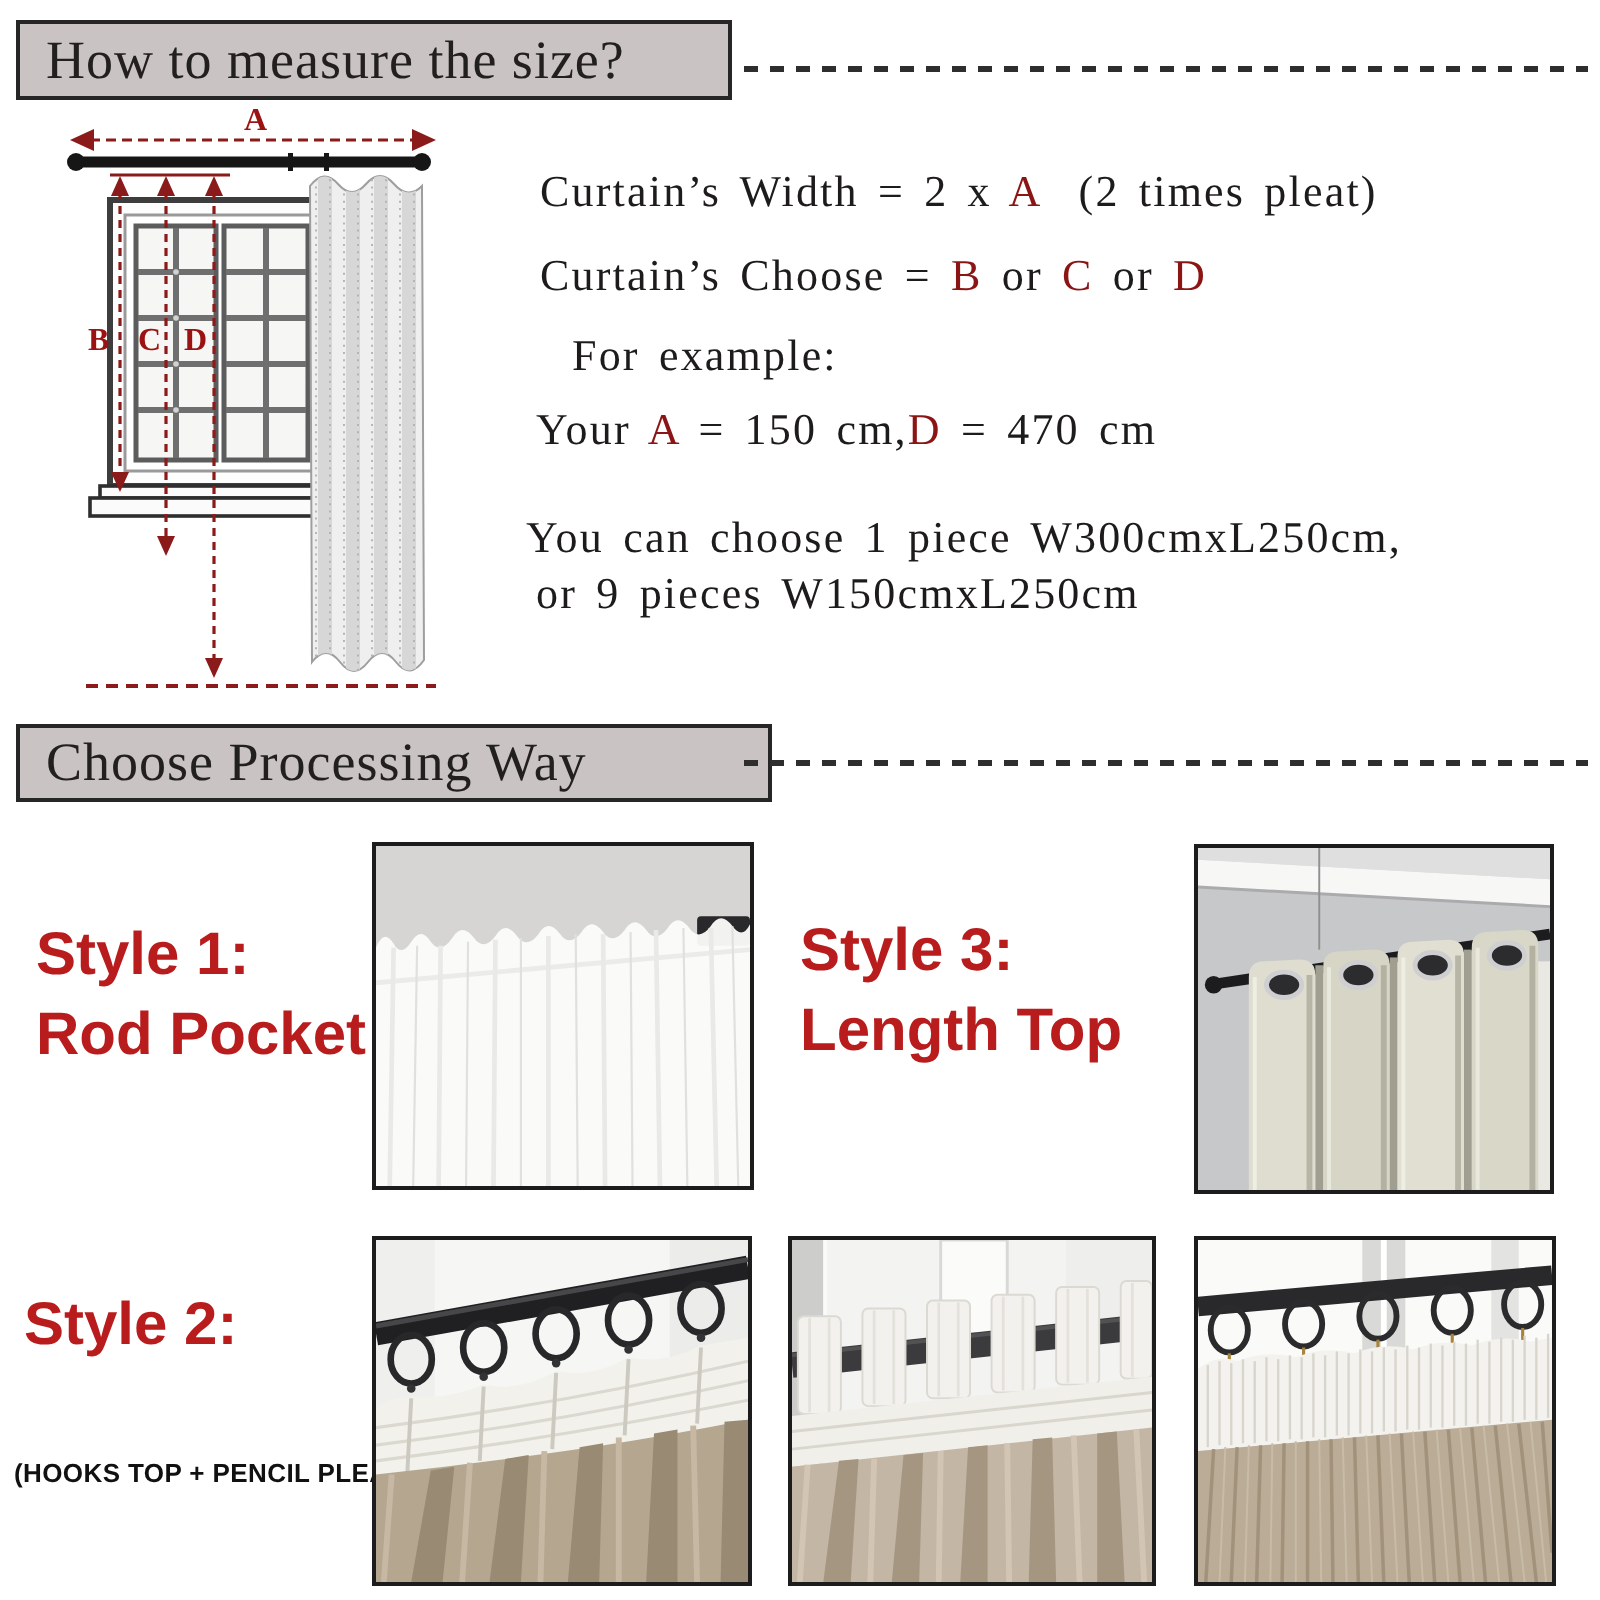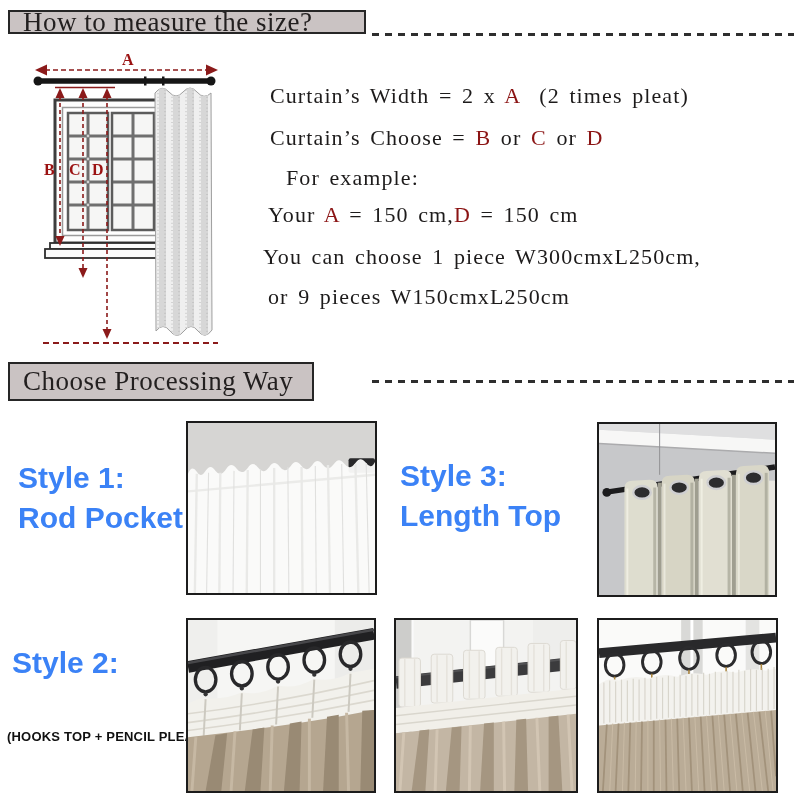--- a/index.html
+++ b/index.html
@@ -1,34 +1,34 @@
 <!DOCTYPE html>
 <html style="--header-bg: #cac3c3; --accent-red: #8b1414; --label-red: #9b1212; --arrow-red: #8b1a1a; --rod-black: #1f1f20; --tan-curtain: #b5a690; --cream-curtain: #deddcf; --tape-white: #f2f1ec; --wall-gray: #c7c8ca; --photo-border: #1c1c1c;"><head>
 <meta charset="utf-8">
 <style>
   html,body{margin:0;padding:0;background:#fff;}
   .page{position:relative;width:800px;height:800px;background:#ffffff;overflow:hidden;
         font-family:"Liberation Serif","DejaVu Serif",serif;color:#1d1b1b;}
   .hdr{position:absolute;display:flex;align-items:center;box-sizing:border-box;
        background:var(--header-bg,#cac3c3);border:2px solid #262626;padding-left:13px;}
   .hdr span{font-size:27px;letter-spacing:.5px;color:#221f1f;white-space:pre;}
-  .hdr1{left:8px;top:10px;width:358px;height:24px;}
-  .hdr2{left:8px;top:362px;width:306px;height:39px;}
+  .hdr1{left:8px;top:10px;width:358px;height:40px;}
+  .hdr2{left:8px;top:362px;width:378px;height:39px;}
   .dash{position:absolute;height:3px;
         background:repeating-linear-gradient(90deg,#2e2e2e 0 7px,transparent 7px 13px);}
   .dash1{left:372px;top:33px;width:422px;}
   .dash2{left:372px;top:380px;width:422px;}
   .diagram{position:absolute;left:22px;top:48px;width:235px;height:305px;}
   .mline{position:absolute;font-size:22px;letter-spacing:1.1px;word-spacing:3px;white-space:pre;}
   .rd{color:var(--accent-red,#8b1414);}
   .dl{font:bold 16px "Liberation Serif","DejaVu Serif",serif;fill:var(--label-red,#9b1212);}
   .ra{stroke:#8b1a1a;stroke-width:1.6;fill:none;}
   .rf{fill:#8b1a1a;}
   .style-title{position:absolute;font-family:"Liberation Sans","DejaVu Sans",sans-serif;
-               font-weight:700;font-size:30px;color:#3b82f6;white-space:pre;}
+               font-weight:700;font-size:30px;color:#b91c1c;white-space:pre;}
   .style-caption{position:absolute;font-family:"Liberation Sans","DejaVu Sans",sans-serif;
                font-weight:700;font-size:13px;letter-spacing:.2px;color:#111;white-space:pre;}
   .photo{position:absolute;box-sizing:border-box;border:2px solid #1c1c1c;overflow:hidden;background:#fff;}
   .photo svg{display:block;}
 </style>
 </head>
 <body>
 
 <div class="page">
 
@@ -124,22 +124,22 @@
       <text class="dl" x="47" y="127">C</text>
       <text class="dl" x="70" y="127">D</text>
 
       <line x1="21" y1="295" x2="196" y2="295" stroke="#8b1a1a" stroke-width="2" stroke-dasharray="6 4"></line>
     </svg>
   </div>
 
   <div class="mline" style="left:270px;top:83px"><span>Curtain’s Width = 2 x </span><span class="rd">A</span><span>  (2 times pleat)</span></div>
   <div class="mline" style="left:270px;top:125px"><span>Curtain’s Choose = </span><span class="rd">B</span><span> or </span><span class="rd">C</span><span> or </span><span class="rd">D</span></div>
   <div class="mline" style="left:286px;top:165px"><span>For example:</span></div>
-  <div class="mline" style="left:268px;top:202px"><span>Your </span><span class="rd">A</span><span> = 150 cm,</span><span class="rd">D</span><span> = 150 cm</span></div>
-  <div class="mline" style="left:263px;top:244px"><span>You can choose 1 piece W300cmxL250cm,</span></div>
+  <div class="mline" style="left:268px;top:202px"><span>Your </span><span class="rd">A</span><span> = 150 cm,</span><span class="rd">D</span><span> = 470 cm</span></div>
+  <div class="mline" style="left:263px;top:256px"><span>You can choose 1 piece W300cmxL250cm,</span></div>
   <div class="mline" style="left:268px;top:284px"><span>or 9 pieces W150cmxL250cm</span></div>
 
   <div class="hdr hdr2">
     <span>Choose Processing Way</span>
   </div>
   <div class="dash dash2"></div>
 
   <div class="style-title" style="left:18px;top:461px">Style 1:</div>
   <div class="style-title" style="left:18px;top:501px">Rod Pocket</div>
   <div class="photo" style="left:186px;top:421px;width:191px;height:174px">

